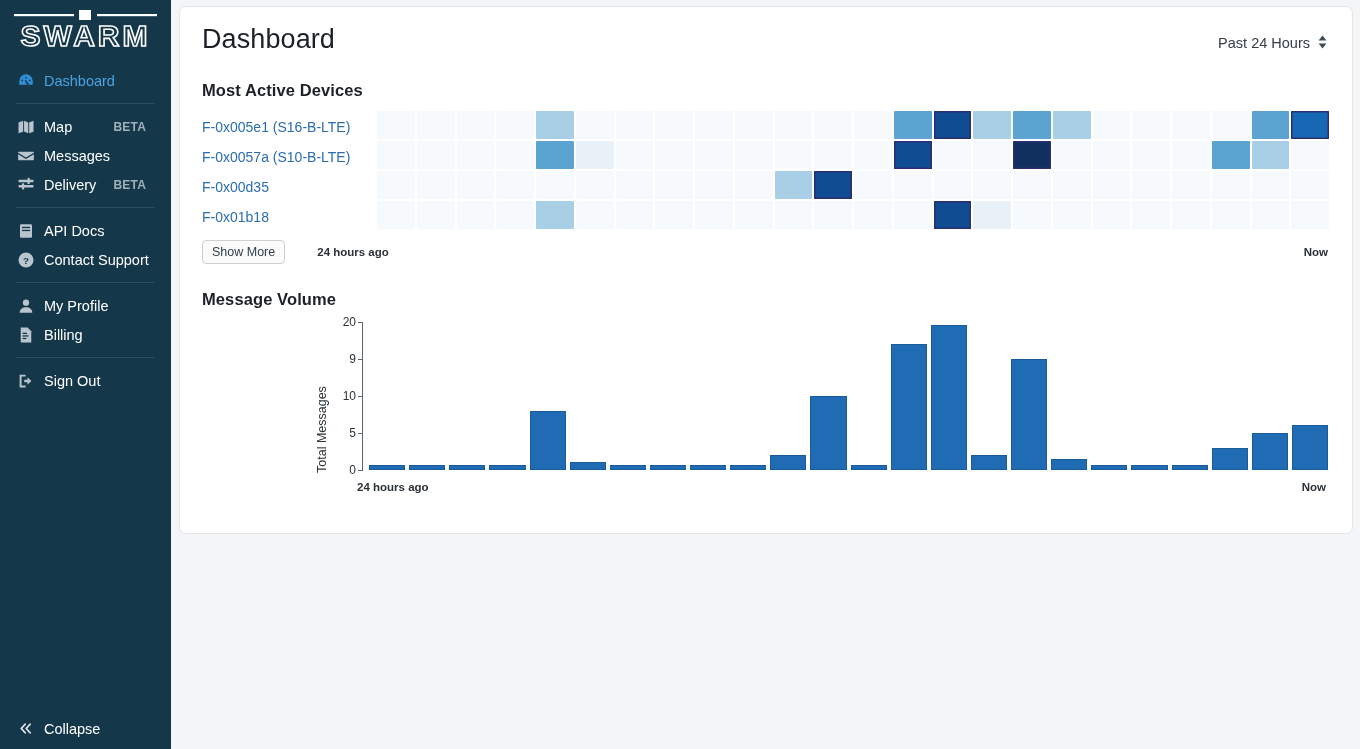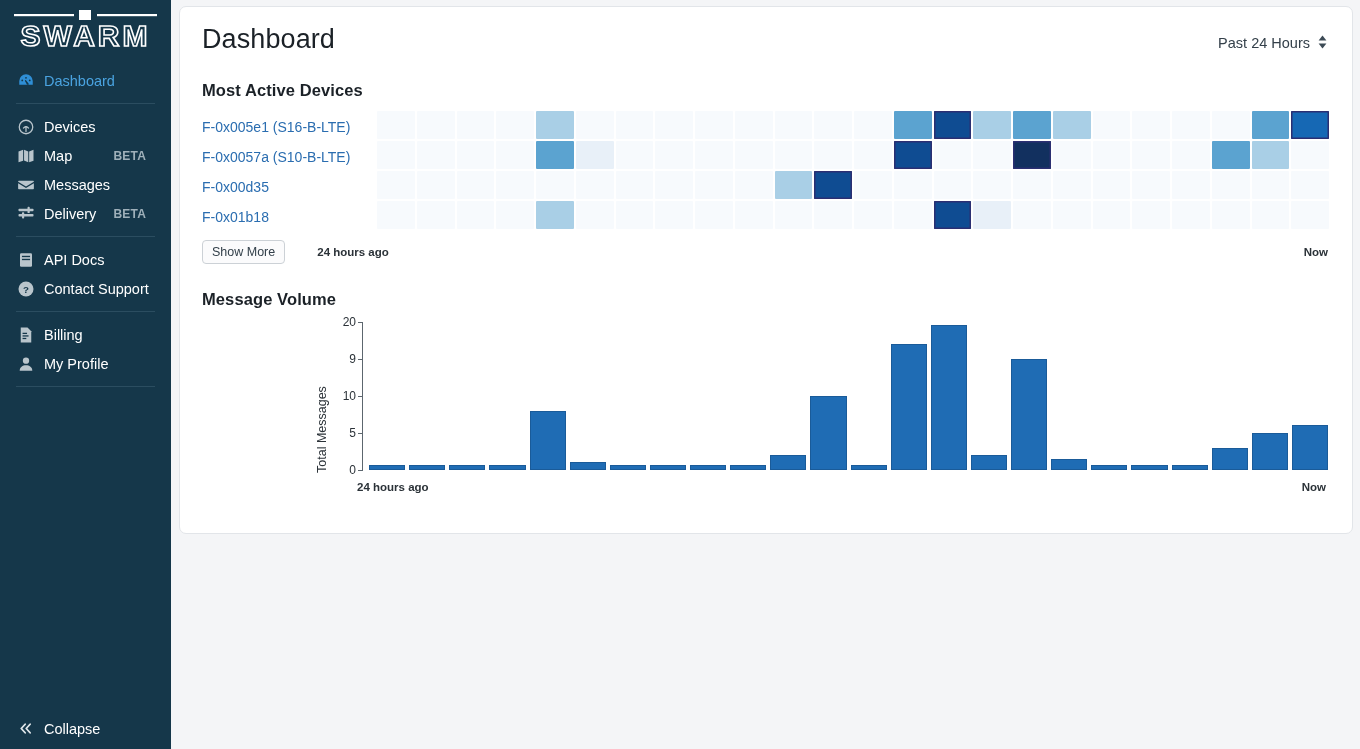--- a/index.html
+++ b/index.html
@@ -180,30 +180,20 @@
         <span class="ico">
           <svg width="18" height="18" viewBox="0 0 24 24" fill="currentColor">
             <path d="M12 3a9 9 0 00-9 9v5h18v-5a9 9 0 00-9-9zm0 3.5a1.2 1.2 0 110 2.4 1.2 1.2 0 010-2.4zM7 10a1.2 1.2 0 110 2.4A1.2 1.2 0 017 10zm10 0a1.2 1.2 0 110 2.4A1.2 1.2 0 0117 10zm-5 1l3.4 4.4a1.3 1.3 0 01-2 1.6L10.6 12A1 1 0 0112 11z"></path>
           </svg>
         </span>
         <span class="nav-label">Dashboard</span>
       </div>
 
       <div class="divider"></div>
 
-      <div class="nav-item">
-        <span class="ico">
-          <svg width="18" height="18" viewBox="0 0 24 24" fill="none" stroke="currentColor" stroke-width="1.7">
-            <circle cx="12" cy="12" r="9"></circle>
-            <path d="M8.6 13.4a4.2 4.2 0 016.8 0" stroke-linecap="round"></path>
-            <path d="M12 11.4V18" stroke-linecap="round"></path>
-          </svg>
-        </span>
-        <span class="nav-label">Devices</span>
-      </div>
 
       <div class="nav-item">
         <span class="ico">
           <svg width="18" height="18" viewBox="0 0 24 24" fill="currentColor">
             <path d="M2 6l6.2-2.2v14.4L2 20.4zM9.4 3.8L15 6v14.2L9.4 18zM16.2 6L22 3.8v14.4L16.2 20.4z"></path>
           </svg>
         </span>
         <span class="nav-label">Map</span>
         <span class="beta">BETA</span>
       </div>
@@ -252,42 +242,51 @@
           </svg>
         </span>
         <span class="nav-label">Contact Support</span>
       </div>
 
       <div class="divider"></div>
 
       <div class="nav-item">
         <span class="ico">
           <svg width="18" height="18" viewBox="0 0 24 24" fill="currentColor">
+            <circle cx="12" cy="7.6" r="4.2"></circle>
+            <path d="M3.6 21c0-4.6 3.8-7.2 8.4-7.2s8.4 2.6 8.4 7.2z"></path>
+          </svg>
+        </span>
+        <span class="nav-label">My Profile</span>
+      </div>
+
+      <div class="nav-item">
+        <span class="ico">
+          <svg width="18" height="18" viewBox="0 0 24 24" fill="currentColor">
             <path d="M5 2h9l5 5v15H5z"></path>
             <rect x="7.4" y="9" width="6" height="1.7" fill="#15374a"></rect>
             <rect x="7.4" y="12.4" width="8" height="1.7" fill="#15374a"></rect>
             <rect x="7.4" y="15.8" width="5" height="1.7" fill="#15374a"></rect>
           </svg>
         </span>
         <span class="nav-label">Billing</span>
       </div>
 
-      <div class="nav-item">
-        <span class="ico">
-          <svg width="18" height="18" viewBox="0 0 24 24" fill="currentColor">
-            <circle cx="12" cy="7.6" r="4.2"></circle>
-            <path d="M3.6 21c0-4.6 3.8-7.2 8.4-7.2s8.4 2.6 8.4 7.2z"></path>
-          </svg>
-        </span>
-        <span class="nav-label">My Profile</span>
-      </div>
-
 
       <div class="divider"></div>
 
+      <div class="nav-item">
+        <span class="ico">
+          <svg width="18" height="18" viewBox="0 0 24 24" fill="currentColor">
+            <path d="M3.5 3.5h8v2.6H6.1v11.8h5.4v2.6h-8z"></path>
+            <path d="M14 7l5.2 5-5.2 5v-3.3h-4.4v-3.4H14z"></path>
+          </svg>
+        </span>
+        <span class="nav-label">Sign Out</span>
+      </div>
     </div>
 
     <div class="collapse-row">
       <span class="ico">
         <svg width="17" height="17" viewBox="0 0 24 24" fill="none" stroke="currentColor" stroke-width="2.6" stroke-linecap="round" stroke-linejoin="round">
           <path d="M11.5 6L6 12l5.5 6"></path>
             <path d="M18.5 6L13 12l5.5 6"></path>
         </svg>
       </span>
       <span>Collapse</span>

